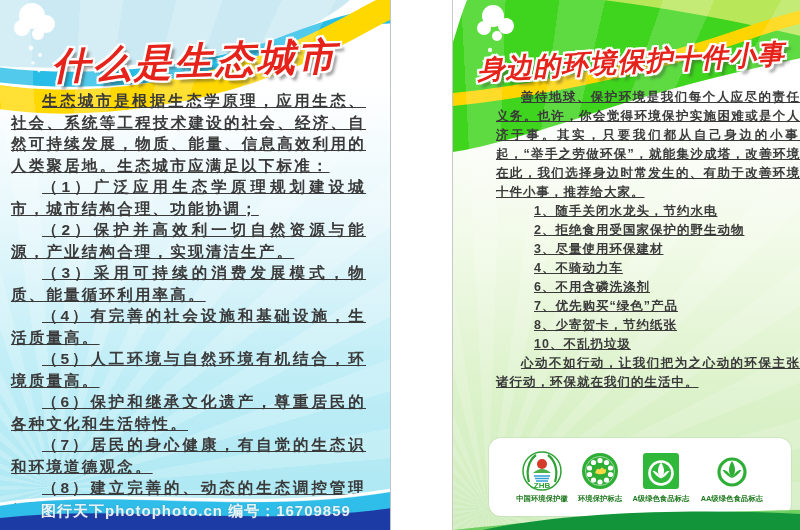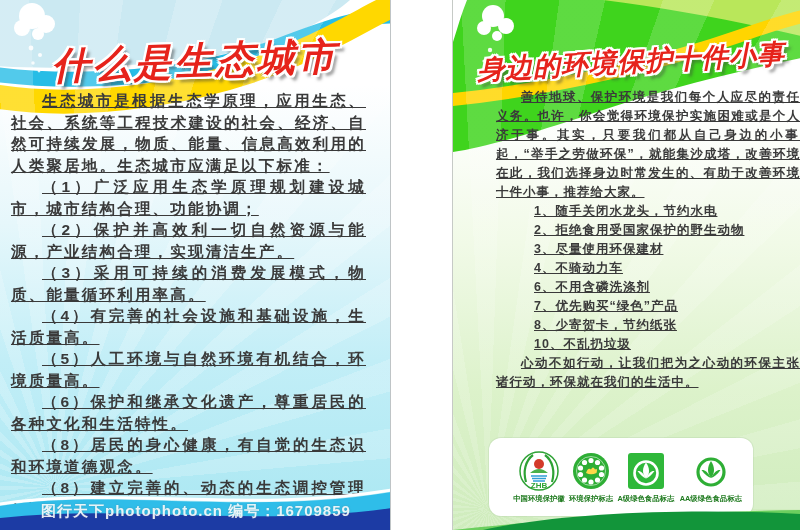--- a/index.html
+++ b/index.html
@@ -23,21 +23,21 @@
       -2px 0 0 #fff,2px 0 0 #fff,0 -2px 0 #fff,0 2px 0 #fff,4px 5px 3px rgba(60,60,60,.5);}
   .lp-title{top:36px;left:36px;width:318px;font-size:38px;letter-spacing:3px;transform:rotate(-2deg);}
   .rp-title{top:44px;left:24px;width:302px;font-size:27px;letter-spacing:1px;transform:rotate(-3deg);}
   .body-text{position:absolute;z-index:2;font-weight:bold;color:#3a3a3a;text-align:justify;text-decoration:underline;}
   .body-text p{margin:0;}
   .lp-body{top:90px;left:11px;width:355px;font-size:15.5px;line-height:21.5px;letter-spacing:2.2px;}
   .lp-body p{text-indent:2em;}
   .rp-body{top:88px;left:15px;width:318px;font-size:12.5px;line-height:19px;letter-spacing:1px;margin-left:28px;}
   .rp-body .indent{text-indent:2em;}
   .rp-items{padding-left:38px;}
-  .logo-box{position:absolute;left:36px;top:438px;width:264px;height:78px;z-index:2;
+  .logo-box{position:absolute;left:36px;top:438px;width:302px;height:78px;z-index:2;
     background:#fff;border-radius:12px;display:flex;align-items:center;justify-content:space-around;
     padding:0 22px;box-sizing:border-box;box-shadow:0 0 0 1px rgba(180,210,170,.35);}
   .logo-cell{display:flex;flex-direction:column;align-items:center;gap:2px;}
   .logo-label{font-size:8px;font-weight:bold;color:#1e7a1e;white-space:nowrap;transform:scale(.92);}
   .watermark{position:absolute;left:5px;top:502px;z-index:6;font-size:15px;font-weight:bold;
     color:rgba(255,255,255,.88);letter-spacing:1px;text-shadow:0 0 2px rgba(110,110,110,.4);margin-left:36px;}
 </style>
 </head>
 <body>
 
@@ -63,21 +63,21 @@
     <div class="title lp-title">什么是生态城市</div>
 
     <div class="body-text lp-body">
       <p>生态城市是根据生态学原理，应用生态、社会、系统等工程技术建设的社会、经济、自然可持续发展，物质、能量、信息高效利用的人类聚居地。生态城市应满足以下标准：</p>
       <p>（1）广泛应用生态学原理规划建设城市，城市结构合理、功能协调；</p>
       <p>（2）保护并高效利一切自然资源与能源，产业结构合理，实现清洁生产。</p>
       <p>（3）采用可持续的消费发展模式，物质、能量循环利用率高。</p>
       <p>（4）有完善的社会设施和基础设施，生活质量高。</p>
       <p>（5）人工环境与自然环境有机结合，环境质量高。</p>
       <p>（6）保护和继承文化遗产，尊重居民的各种文化和生活特性。</p>
-      <p>（8）居民的身心健康，有自觉的生态识和环境道德观念。</p>
+      <p>（7）居民的身心健康，有自觉的生态识和环境道德观念。</p>
       <p>（8）建立完善的、动态的生态调控管理与决策系统。</p>
     </div>
 
     <svg class="deco deco-bottom" width="390" height="46" viewBox="0 0 390 46" style="z-index:3;">
       <path d="M0,20 C110,2 250,30 392,6" stroke="#ffffff" stroke-width="3" fill="none"></path>
       <path d="M0,22 C110,4 250,32 392,8 L392,46 L0,46 Z" fill="#2fbde9"></path>
       <path d="M0,34 C130,20 250,44 392,24 L392,46 L0,46 Z" fill="#1c3ba4"></path>
     </svg>
   </div>
 

